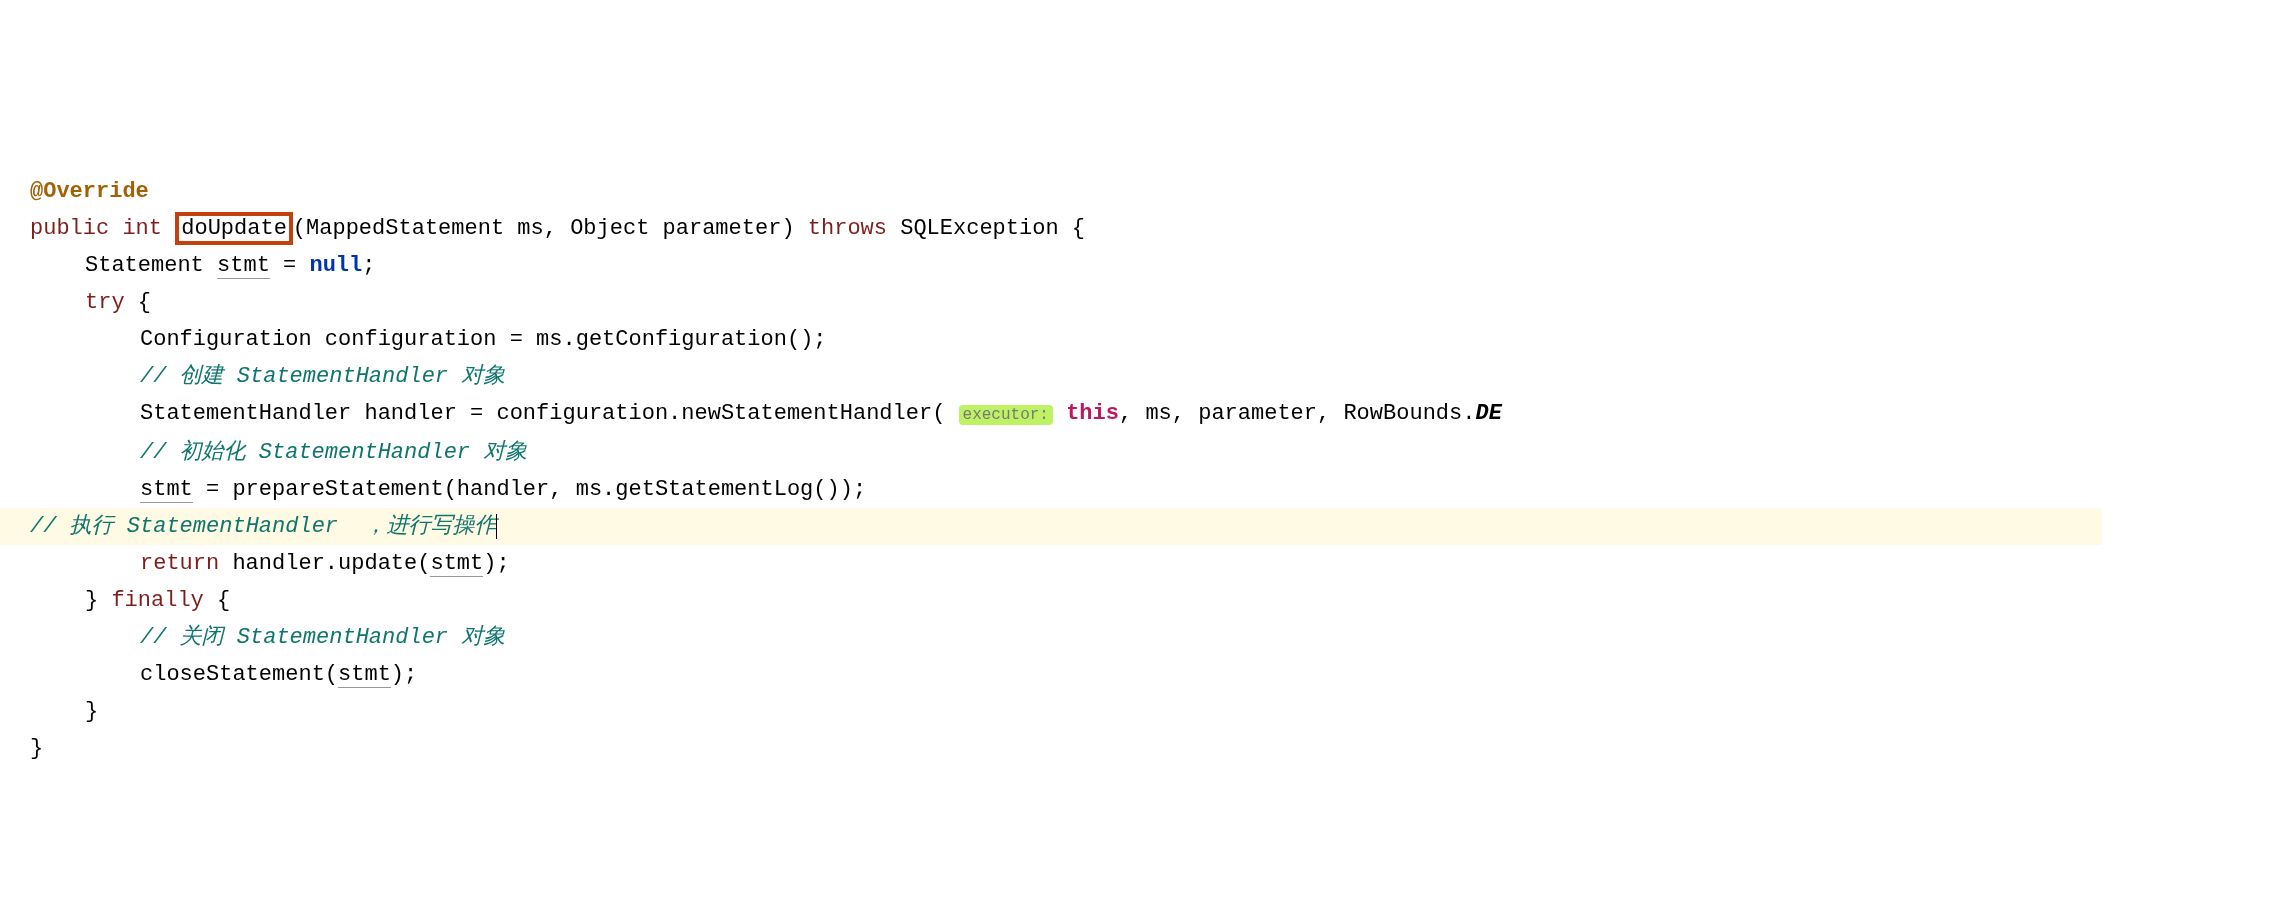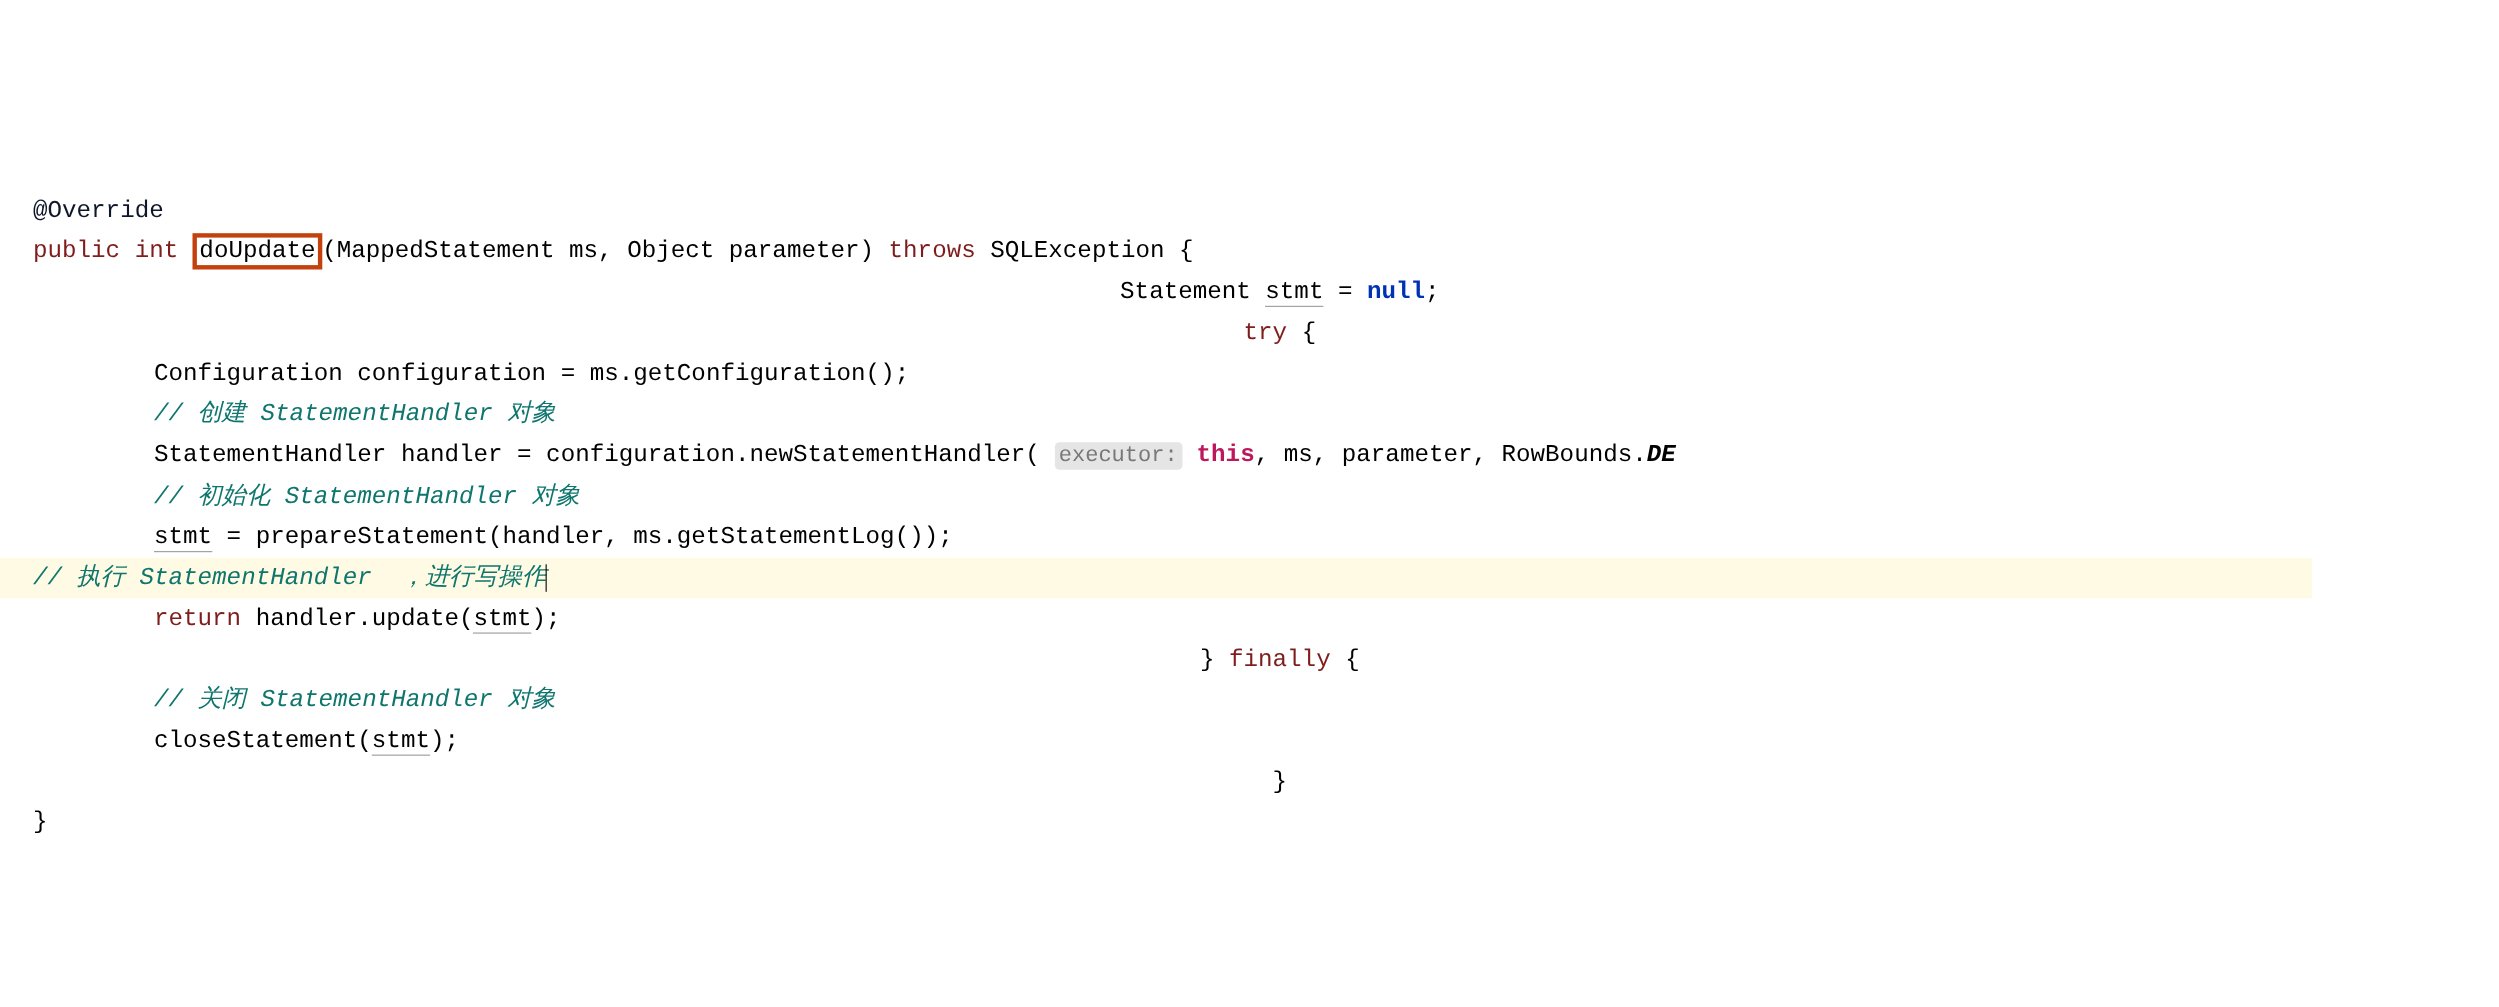--- a/index.html
+++ b/index.html
@@ -5,51 +5,51 @@
     * { margin: 0; padding: 0; box-sizing: border-box; }
     body {
       font-family: 'Consolas', 'Monaco', 'Courier New', monospace;
       font-size: 22px;
       line-height: 37px;
       background: #ffffff;
       padding: 25px 30px;
       white-space: pre;
       color: #000000;
     }
-    .annotation { color: #0f172a; }
+    .annotation { color: #a16207; font-weight: bold; }
     .keyword { color: #7f1d1d; font-weight: normal; }
     .comment { color: #0f766e; font-style: italic; }
     .null-kw { color: #0033b3; font-weight: bold; }
     .this-kw { color: #be185d; font-weight: bold; }
     .static-field { color: #000000; font-style: italic; font-weight: bold; }
     .param-hint { 
       color: #787878; 
       font-style: normal;
-      background: #e5e5e5;
+      background: #bef264;
       border-radius: 4px;
       padding: 1px 4px;
-      font-size: 20px;
+      font-size: 16px;
     }
     .underline { text-decoration: none; border-bottom: 1px solid #999; }
     .highlight-line { 
       background: #fffae3; 
       display: inline-block;
       width: 100%;
       padding-left: 140px;
       margin-left: -140px;
     }
     .red-box {
       border: 4px solid #c2410c;
       padding: 0 2px;
     }
     .cursor {
       border-left: 1px solid #000;
     }
     .line { display: block; }
-    .indent1 { padding-left: 55px; text-align: center; }
+    .indent1 { padding-left: 55px; }
     .indent2 { padding-left: 110px; }
   </style>
 </head>
 <body>
 
 
 
 <div><span class="line"><span class="annotation">@Override</span></span><span class="line"><span class="keyword">public</span> <span class="keyword">int</span> <span class="red-box">doUpdate</span>(<span>MappedStatement</span> <span>ms</span>, <span>Object</span> <span>parameter</span>) <span class="keyword">throws</span> <span>SQLException</span> {</span><span class="line indent1"><span>Statement</span> <span class="underline">stmt</span><span> = </span><span class="null-kw">null</span>;</span><span class="line indent1"><span class="keyword">try</span> {</span><span class="line indent2"><span>Configuration</span> <span>configuration</span><span> = ms.getConfiguration();</span></span><span class="line indent2"><span class="comment">// 创建 StatementHandler 对象</span></span><span class="line indent2"><span>StatementHandler</span> <span>handler</span><span> = configuration.newStatementHandler(</span> <span class="param-hint">executor:</span> <span class="this-kw">this</span><span>, ms, parameter, RowBounds.</span><span class="static-field">DE</span></span><span class="line indent2"><span class="comment">// 初始化 StatementHandler 对象</span></span><span class="line indent2"><span class="underline">stmt</span><span> = prepareStatement(handler, ms.getStatementLog());</span></span><span class="highlight-line"><span class="comment">// 执行 StatementHandler  ，进行写操作</span><span class="cursor"></span></span><span class="line indent2"><span class="keyword">return</span><span> handler.update(</span><span class="underline">stmt</span><span>);</span></span><span class="line indent1">} <span class="keyword">finally</span> {</span><span class="line indent2"><span class="comment">// 关闭 StatementHandler 对象</span></span><span class="line indent2"><span>closeStatement(</span><span class="underline">stmt</span><span>);</span></span><span class="line indent1">}</span><span class="line">}</span></div>
 
 

